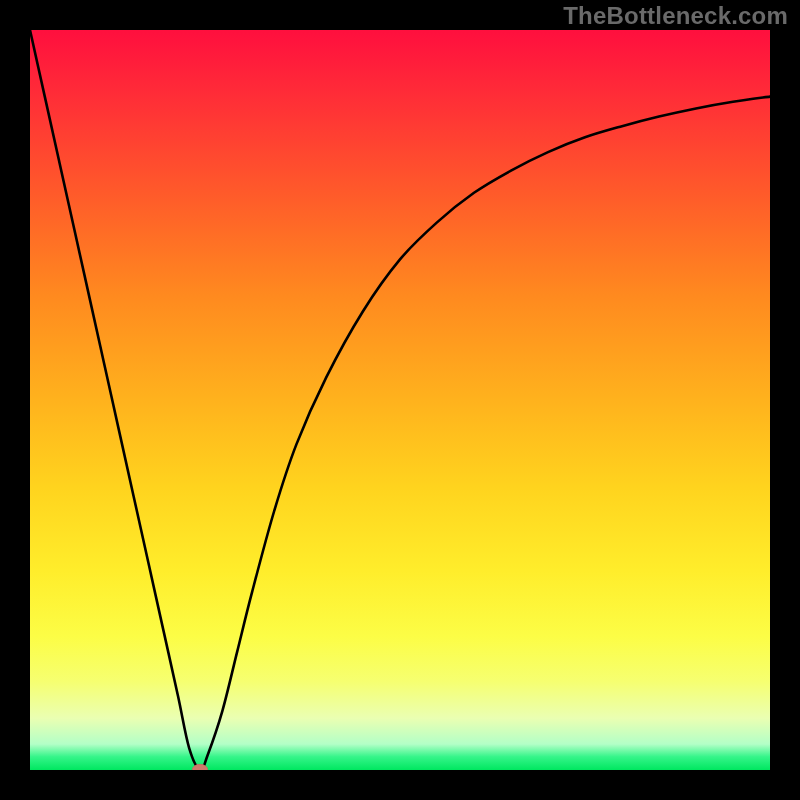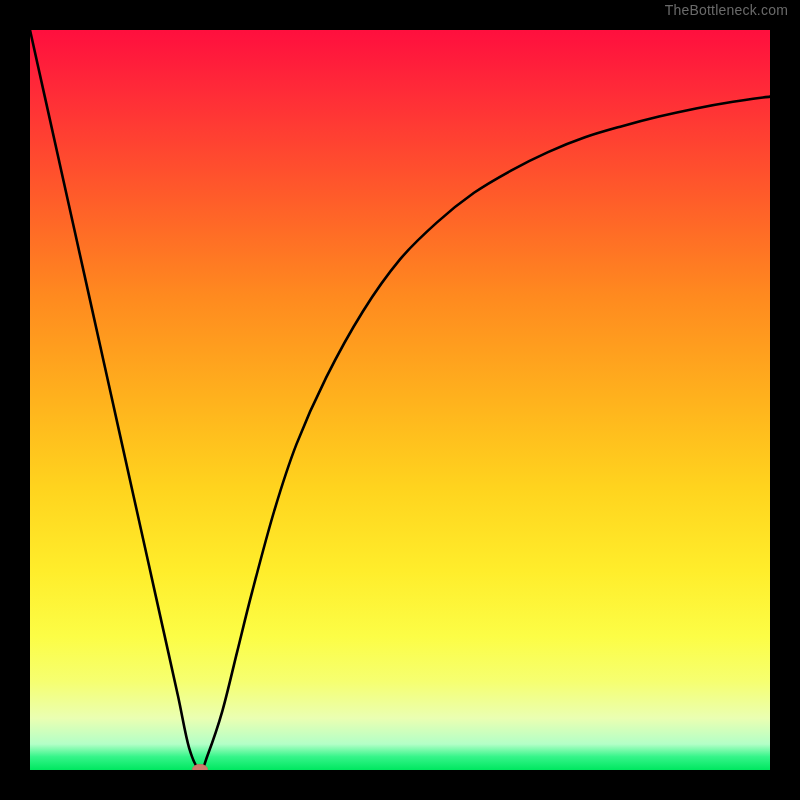--- a/index.html
+++ b/index.html
@@ -13,22 +13,22 @@
   }
   .wrap {
     position: relative;
     width: 800px;
     height: 800px;
   }
   .watermark {
     position: absolute;
     top: 2px;
     right: 12px;
-    font-size: 14px;
-    font-weight: 400;
+    font-size: 24px;
+    font-weight: 700;
     color: #6a6a6a;
     letter-spacing: 0.2px;
     user-select: none;
   }
   .plot-bg {
     position: absolute;
     left: 30px;
     top: 30px;
     width: 740px;
     height: 740px;

